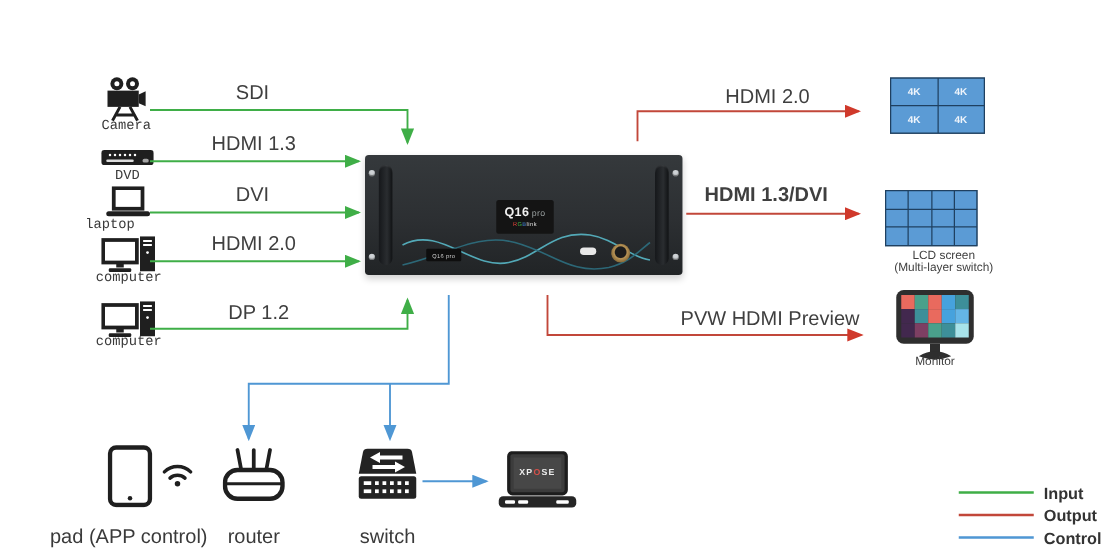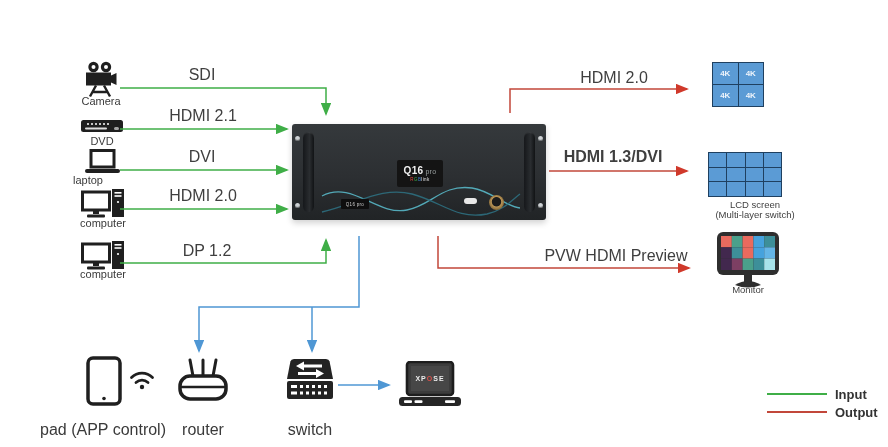--- a/index.html
+++ b/index.html
@@ -3,21 +3,21 @@
 <meta charset="utf-8">
 <style>
   * { margin:0; padding:0; box-sizing:border-box; }
   body { background:#fff; }
   .canvas {
     position:relative; width:888px; height:447px; background:#ffffff;
     font-family:"Liberation Sans", sans-serif; color:#3d3d3d; overflow:hidden;
   }
   .abs { position:absolute; }
   .ctr { position:absolute; transform:translateX(-50%); text-align:center; white-space:nowrap; }
-  .dev-label { font-size:11px; color:#3a3a3a; }
+  .dev-label { font-size:11px; color:#3a3a3a;font-family:Liberation Mono, monospace; }
   .conn-label { position:absolute; transform:translate(-50%,-50%); font-size:16px; color:#3f3f3f; white-space:nowrap; }
   .bottom-label { font-size:16px; color:#3a3a3a;margin-top:17px; }
   .cap { font-size:9.5px; line-height:10px; color:#3f3f3f; }
 
   
   svg.wires { position:absolute; left:0; top:0; pointer-events:none; z-index:6; }
 
   
   .device {
     position:absolute; left:292px; top:124px; width:254px; height:96px;
@@ -48,21 +48,21 @@
   }
   .usb-port { position:absolute; left:172px; top:74px; width:13px; height:6px;
     background:#e8e8e8; border-radius:3px; z-index:4; }
   .knob { position:absolute; left:197px; top:71px; width:15px; height:15px; border-radius:50%;
     background:radial-gradient(circle at 50% 45%, #1c1c1c 0 38%, #b89355 46%, #8a6d3b 70%, #4a3a1e 100%);
     z-index:4; }
 
   
   .grid-screen { position:absolute; display:grid; background:#1f4060; border:1.5px solid #1f4060; z-index:2; }
   .grid-screen .cell { background:#5b9bd5; display:flex; align-items:center; justify-content:center; }
-  .led { left:712px; top:62px; width:52px; height:45px; grid-template-columns:1fr 1fr; grid-template-rows:1fr 1fr; gap:1px; }
+  .led { left:712px; top:62px; width:76px; height:45px; grid-template-columns:1fr 1fr; grid-template-rows:1fr 1fr; gap:1px; }
   .led .cell span { font-size:8px; font-weight:bold; color:#eef4fb; }
   .lcd { left:708px; top:152px; width:74px; height:45px; grid-template-columns:repeat(4,1fr); grid-template-rows:repeat(3,1fr); gap:1px; }
 
   
   .legend-row { position:absolute; left:767px; display:flex; align-items:center; gap:8px; height:14px; }
   .legend-line { width:60px; height:2px; }
   .lg-green { background:#3fae47; } .lg-red { background:#c2473a; } .lg-blue { background:#4f97d4; }
   .legend-row .lbl { font-size:13px; font-weight:600; color:#333; }
 
   .xpose-text { position:absolute; left:407px; top:375px; width:46px; text-align:center;
@@ -151,21 +151,21 @@
     <rect x="12" y="21" width="6" height="4" fill="#1f1f1f"></rect>
     <rect x="6" y="25.5" width="18" height="3" rx="1" fill="#1f1f1f"></rect>
     <rect x="31" y="0" width="12" height="28" fill="#1f1f1f"></rect>
     <rect x="33.5" y="3" width="7" height="1.6" fill="#fff"></rect>
     <rect x="33.5" y="6.2" width="7" height="1.6" fill="#fff"></rect>
     <circle cx="37" cy="13" r="1.1" fill="#fff"></circle>
   </svg>
   <div class="ctr dev-label" style="left:103px; top:268px;">computer</div>
 
   <div class="conn-label" style="left:202px; top:75px;">SDI</div>
-  <div class="conn-label" style="left:203px; top:116px;">HDMI 2.1</div>
+  <div class="conn-label" style="left:203px; top:116px;">HDMI 1.3</div>
   <div class="conn-label" style="left:202px; top:157px;">DVI</div>
   <div class="conn-label" style="left:203px; top:196px;">HDMI 2.0</div>
   <div class="conn-label" style="left:207px; top:251px;">DP 1.2</div>
 
   <div class="device">
     <span class="screw" style="left:3px; top:12px;"></span>
     <span class="screw" style="left:3px; top:79px;"></span>
     <span class="screw" style="right:3px; top:12px;"></span>
     <span class="screw" style="right:3px; top:79px;"></span>
     <div class="rail left"></div>
@@ -297,14 +297,18 @@
   <div class="xpose-text"><span>XP</span><span class="o">O</span><span>SE</span></div>
 
   <div class="legend-row" style="top:387px;">
     <div class="legend-line lg-green"></div>
     <div class="lbl">Input</div>
   </div>
   <div class="legend-row" style="top:405px;">
     <div class="legend-line lg-red"></div>
     <div class="lbl">Output</div>
   </div>
+  <div class="legend-row" style="top:423px;">
+    <div class="legend-line lg-blue"></div>
+    <div class="lbl">Control</div>
+  </div>
 
 </div>
 
 </body></html>

